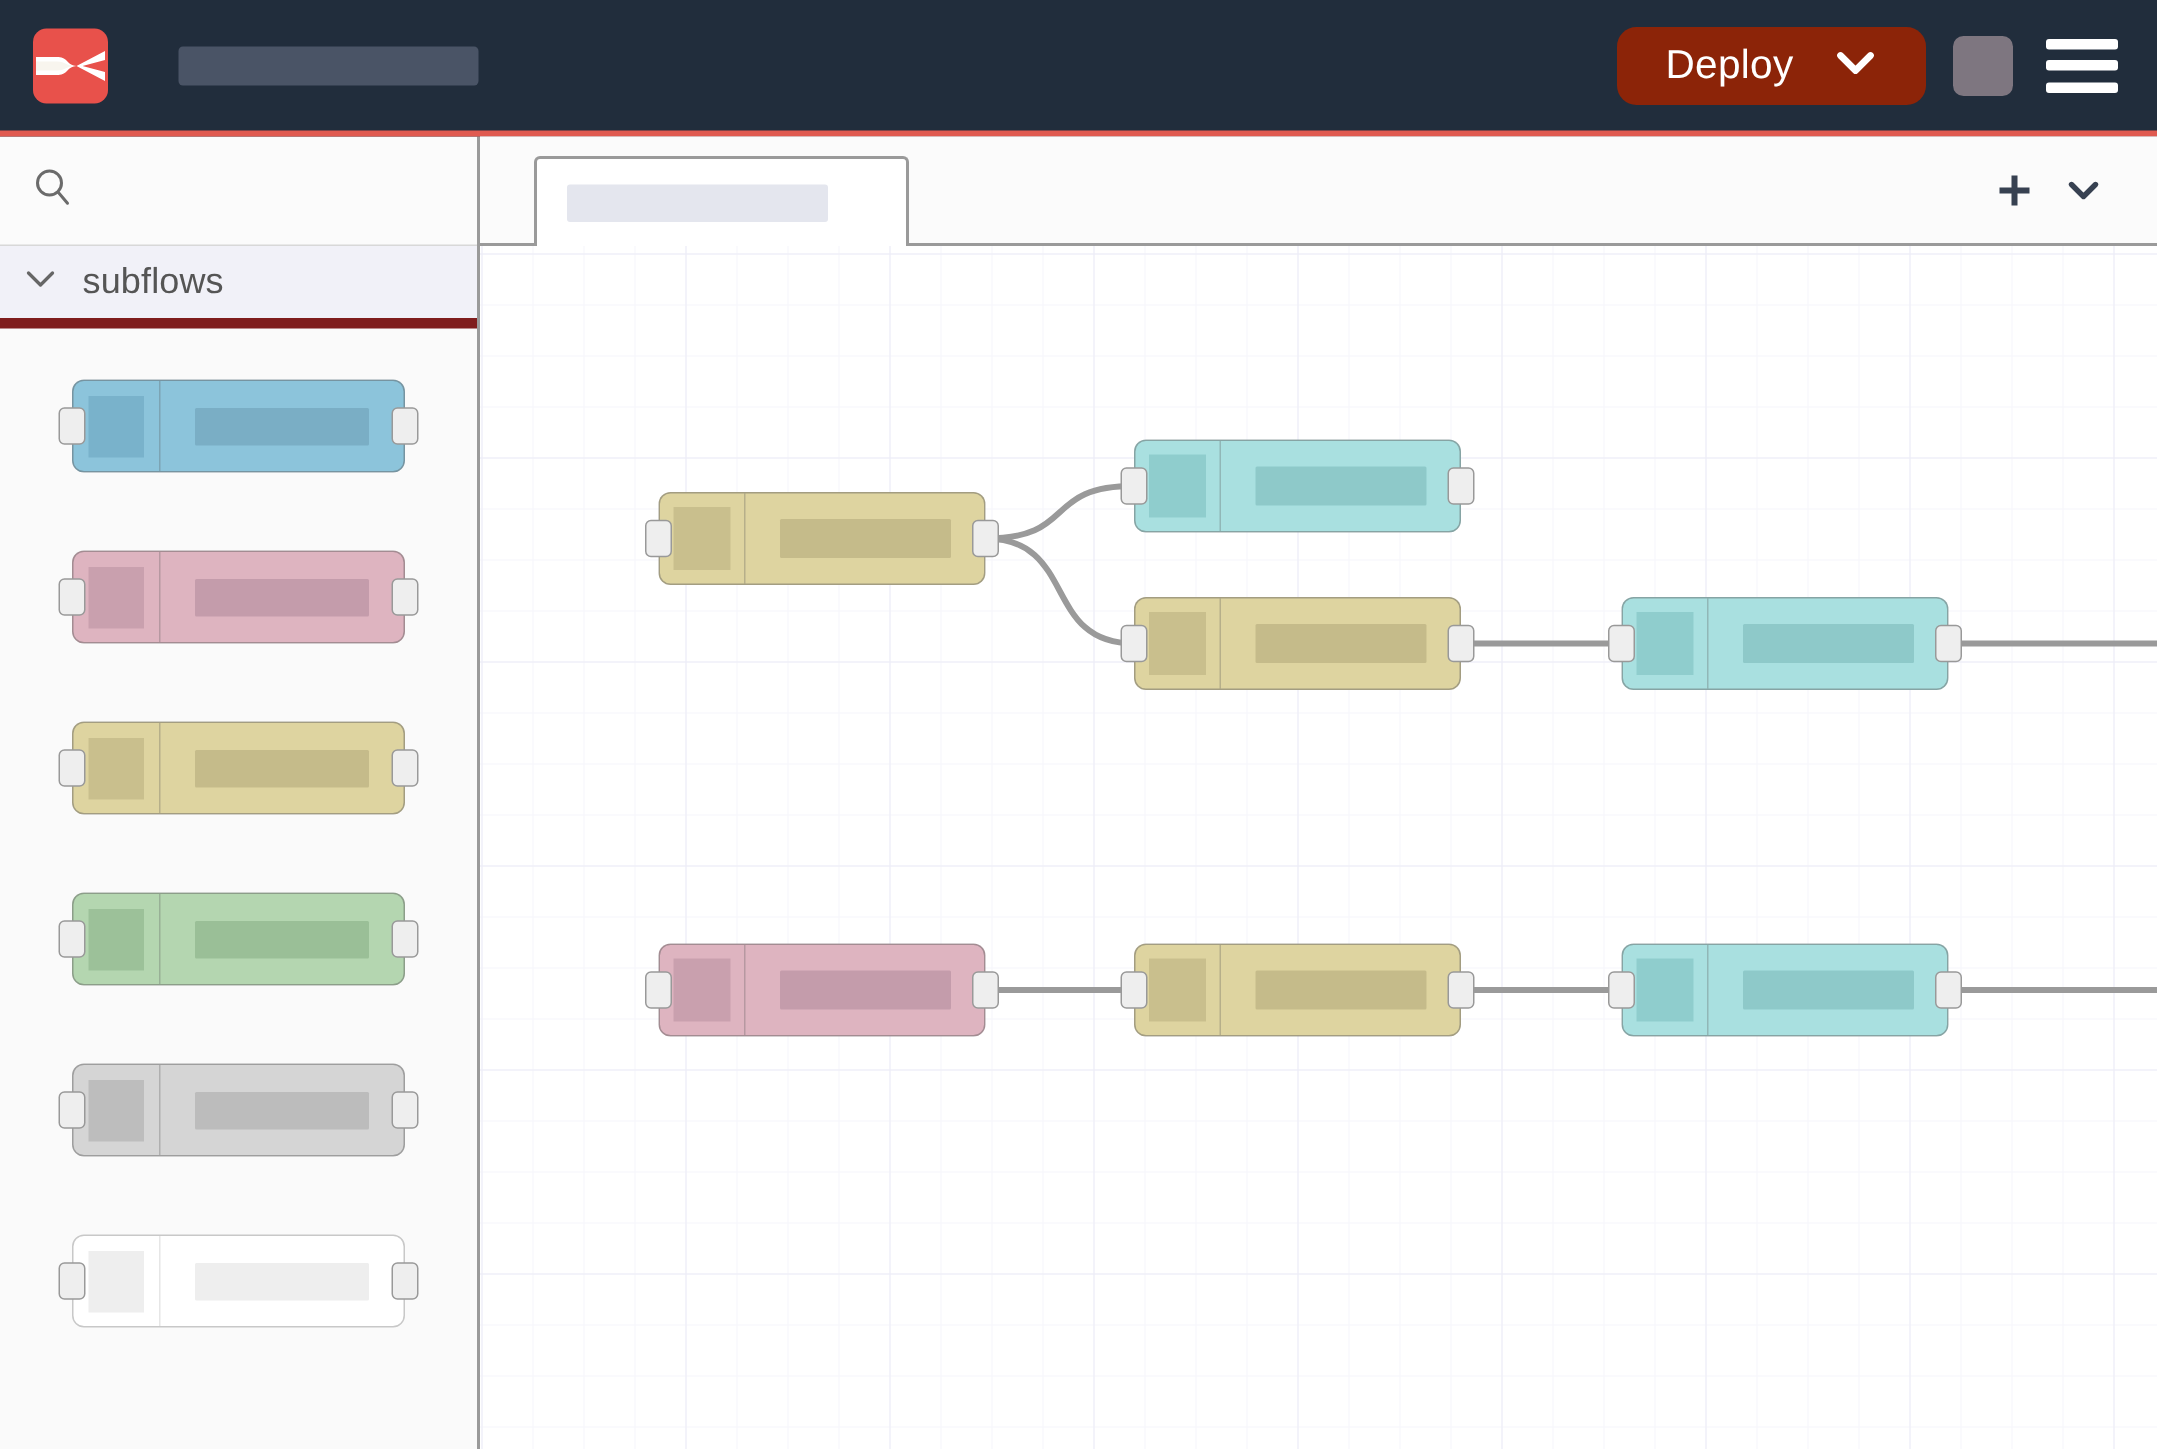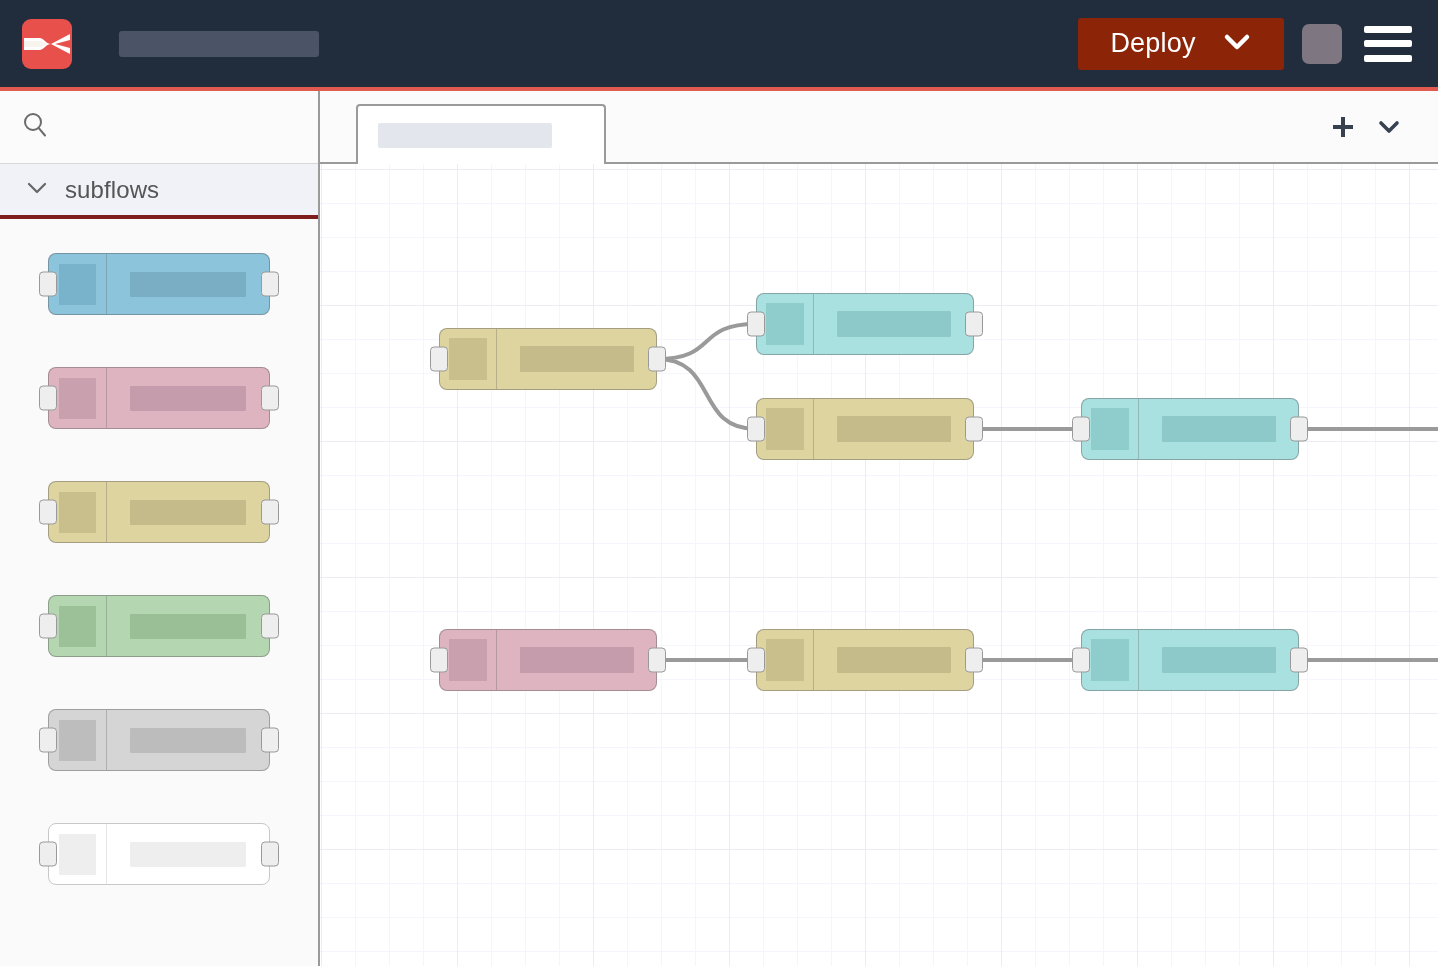--- a/index.html
+++ b/index.html
@@ -53,21 +53,21 @@
   }
 
   .header-spacer { flex: 1 1 auto; }
 
   .deploy-btn {
     height: 52px;
     min-width: 206px;
     margin-right: 18px;
     background: #8c2408;
     border: none;
-    border-radius: 3px;
+    border-radius: 13px;
     color: #ffffff;
     display: flex;
     align-items: center;
     justify-content: center;
     gap: 26px;
     padding: 4px 24px;
     cursor: pointer;
     flex: 0 0 auto;
   }
   .deploy-btn .deploy-label {
@@ -133,23 +133,23 @@
     border-bottom: 1px solid #d8d8d8;
     cursor: text;
   }
 
   .palette-section-header {
     height: 55px;
     flex: 0 0 auto;
     display: flex;
     align-items: center;
     gap: 15px;
-    padding-left: 24px;
+    padding-left: 14px;
     background: #f1f1f8;
-    border-bottom: 4px solid #7f1d1d;
+    border-bottom: 7px solid #7f1d1d;
     cursor: pointer;
   }
   .palette-section-title {
     font-size: 24px;
     color: #555555;
     font-weight: 400;
     letter-spacing: 0.1px;
   }
 
   .palette-list {

